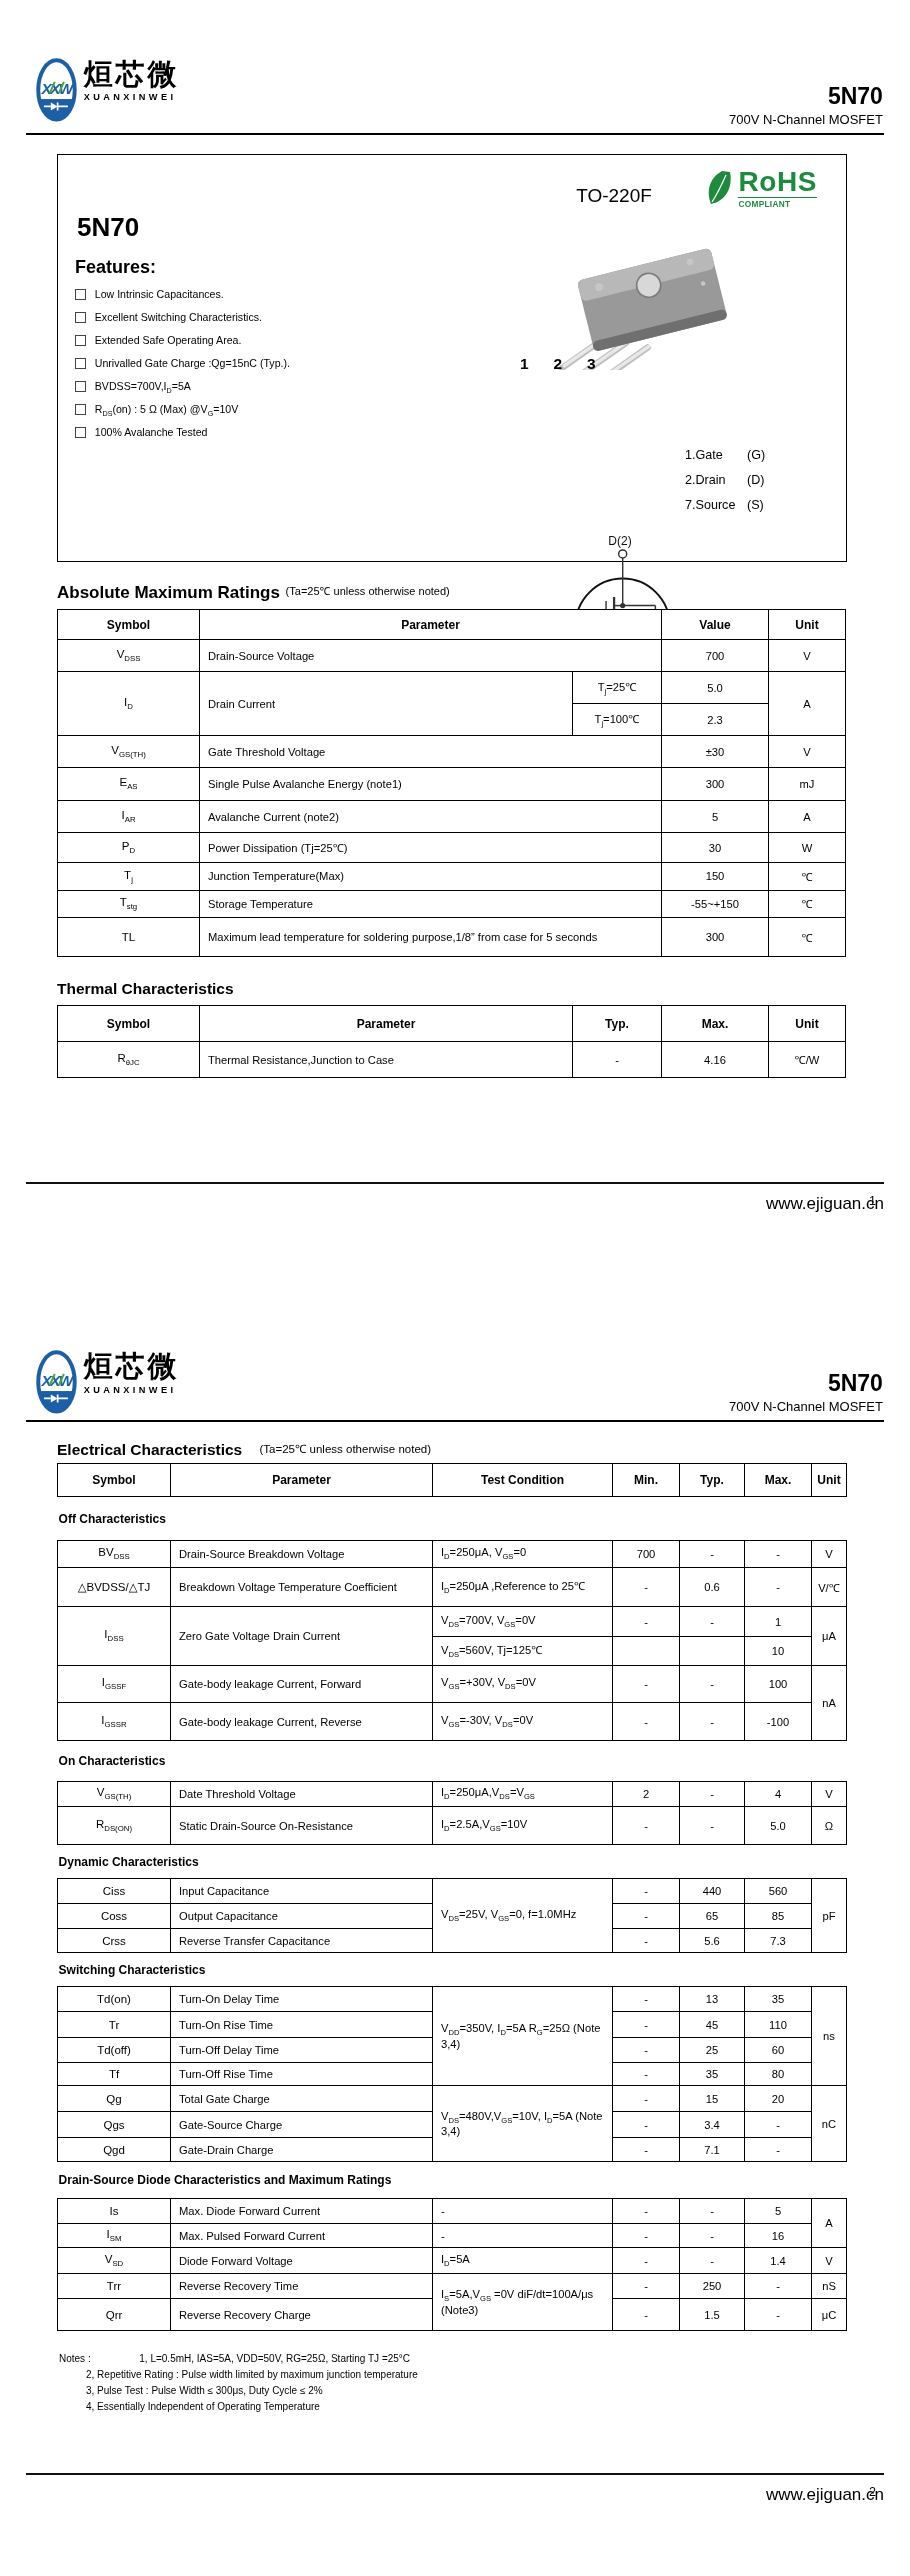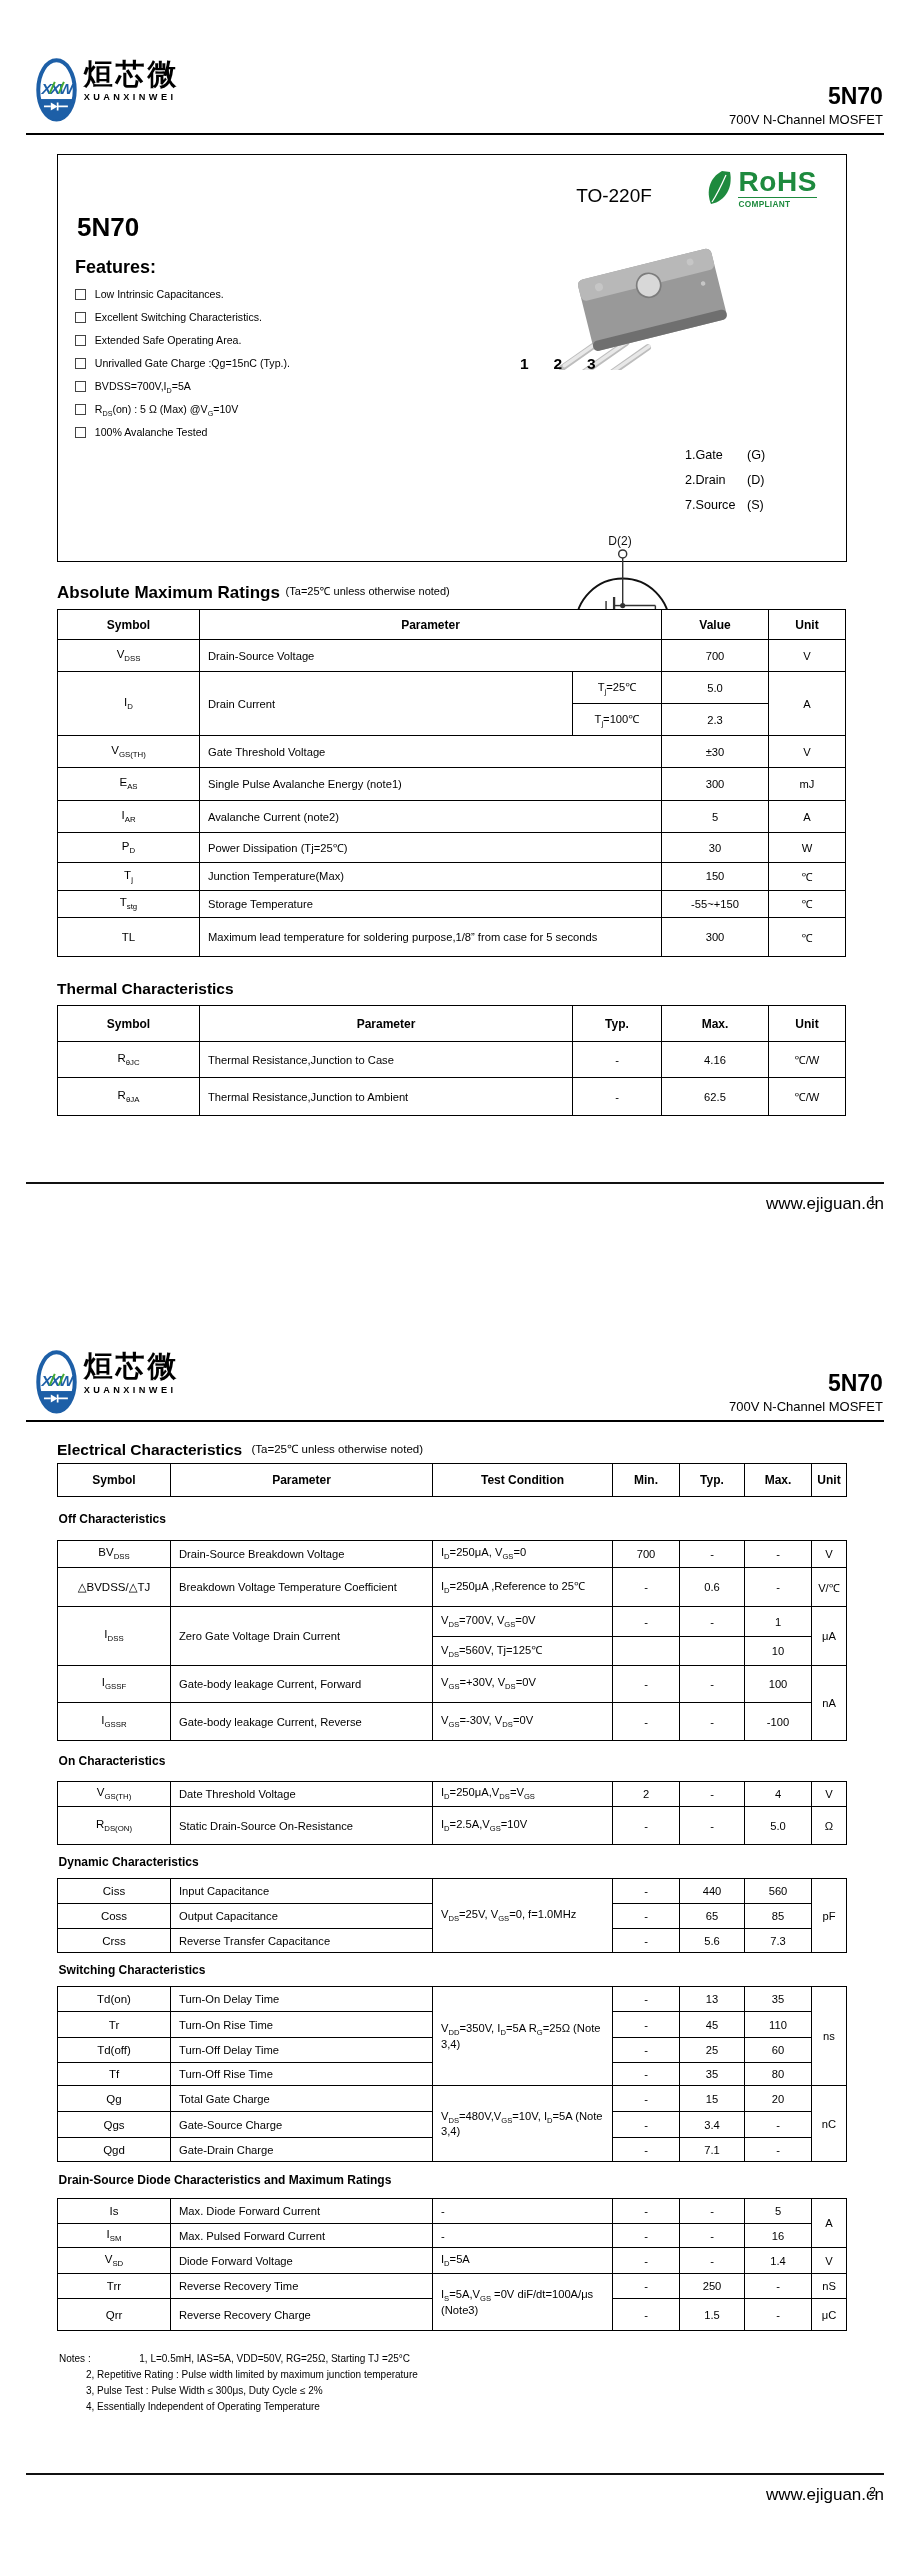--- a/index.html
+++ b/index.html
@@ -319,27 +319,20 @@
       <th>Max.</th>
       <th>Unit</th>
     </tr>
     <tr style="height:36px">
       <td class="sym">R<sub>θJC</sub></td>
       <td class="lt">Thermal Resistance,Junction to Case</td>
       <td class="ct">-</td>
       <td class="ct">4.16</td>
       <td class="ct">℃/W</td>
     </tr>
-    <tr style="height:38px">
-      <td class="sym">R<sub>θJA</sub></td>
-      <td class="lt">Thermal Resistance,Junction to Ambient</td>
-      <td class="ct">-</td>
-      <td class="ct">62.5</td>
-      <td class="ct">℃/W</td>
-    </tr>
   </tbody>
     </table>
 
   <div class="ftr" style="top:1182px;">
     <div class="ftr-site">www.ejiguan.cn</div>
     <div class="ftr-page">1</div>
   </div>
 </div>
 
 <div class="page" id="p2">
@@ -368,21 +361,21 @@
         <div class="logo-cn">烜芯微</div>
         <div class="logo-en">XUANXINWEI</div>
       </div>
     </div>
     <div class="prod">
       <div class="prod-name">5N70</div>
       <div class="prod-sub">700V N-Channel MOSFET</div>
     </div>
   </div>
 
-  <div class="sec-title" style="top:150px;">
+  <div class="sec-title" style="top:150px;gap:8px;">
     <span class="sec-big2">Electrical Characteristics</span>
     <span class="sec-note" style="margin-left:9.2px;font-size:11.5px;">(Ta=25℃ unless otherwise noted)</span>
   </div>
 
   <table style="top:172px;">
     <colgroup>
         <col style="width:113px">
         <col style="width:262px">
         <col style="width:180px">
         <col style="width:67px">

